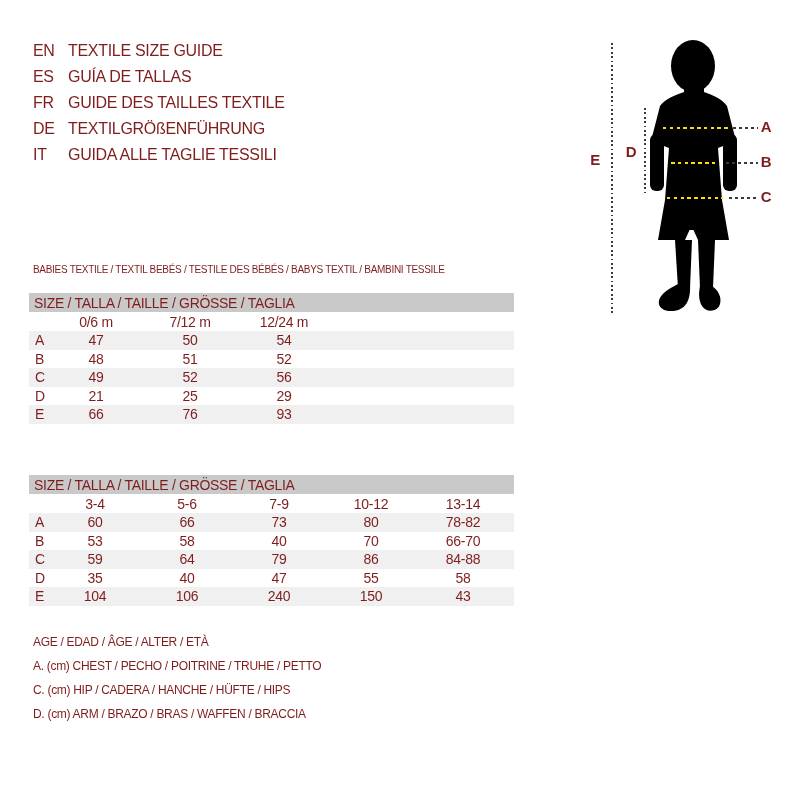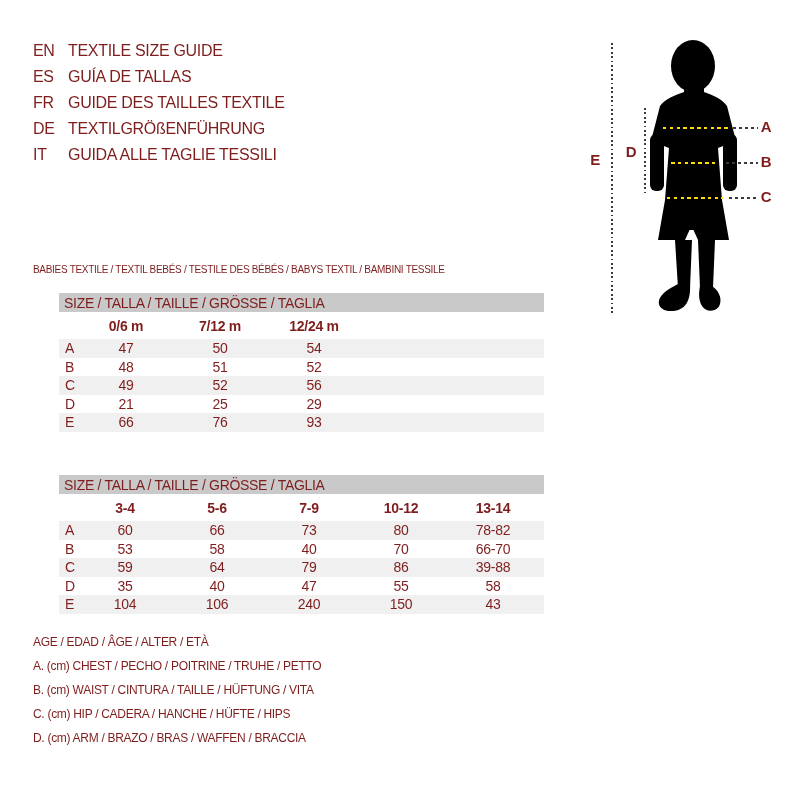--- a/index.html
+++ b/index.html
@@ -18,26 +18,26 @@
   .hdots-y{position:absolute;height:2px;
          background:repeating-linear-gradient(to right,#ffdd00 0 3.5px,transparent 3.5px 6.8px);z-index:3;}
   .hdots-k{position:absolute;height:2px;
          background:repeating-linear-gradient(to right,#3a3a3a 0 3px,transparent 3px 6px);z-index:3;}
   .mlabel{position:absolute;font-size:15px;font-weight:700;width:14px;text-align:center;line-height:16px;}
 
   
   .sec-title{position:absolute;left:33px;font-size:10px;font-weight:500;line-height:16px;white-space:nowrap;}
 
   
-  .tbl{position:absolute;left:29px;width:485px;font-size:14px;margin-left:30px;}
+  .tbl{position:absolute;left:29px;width:485px;font-size:14px;}
   .tbl-head{height:19px;background:#c9c9c9;display:flex;align-items:center;padding-left:5px;
             box-sizing:border-box;font-weight:500;}
   .grid-b{display:grid;grid-template-columns:20px repeat(3,94px);}
   .grid-c{display:grid;grid-template-columns:20px repeat(5,92px);}
-  .tbl-cols{height:27px;align-items:center;font-weight:700;}
+  .tbl-cols{height:19px;align-items:center;font-weight:400;}
   .tbl-row{height:18.5px;align-items:center;}
   .alt{background:#f0f0f0;}
   .cell{text-align:center;}
   .rlabel{padding-left:6px;}
 
   
   .legend{position:absolute;left:33px;top:630px;font-size:12px;line-height:24px;font-weight:500;}
 </style>
 </head>
 <body>
@@ -166,21 +166,21 @@
       <span class="cell">40</span>
       <span class="cell">70</span>
       <span class="cell">66-70</span>
     </div>
     <div class="grid-c tbl-row alt">
       <span class="rlabel">C</span>
       <span class="cell">59</span>
       <span class="cell">64</span>
       <span class="cell">79</span>
       <span class="cell">86</span>
-      <span class="cell">39-88</span>
+      <span class="cell">84-88</span>
     </div>
     <div class="grid-c tbl-row">
       <span class="rlabel">D</span>
       <span class="cell">35</span>
       <span class="cell">40</span>
       <span class="cell">47</span>
       <span class="cell">55</span>
       <span class="cell">58</span>
     </div>
     <div class="grid-c tbl-row alt">
@@ -189,18 +189,17 @@
       <span class="cell">106</span>
       <span class="cell">240</span>
       <span class="cell">150</span>
       <span class="cell">43</span>
     </div>
   </div>
 
   <div class="legend">
     <div>AGE / EDAD / ÂGE / ALTER / ETÀ</div>
     <div>A. (cm) CHEST / PECHO / POITRINE / TRUHE / PETTO</div>
-    <div>B. (cm) WAIST / CINTURA / TAILLE / HÜFTUNG / VITA</div>
     <div>C. (cm) HIP / CADERA / HANCHE / HÜFTE / HIPS</div>
     <div>D. (cm) ARM / BRAZO / BRAS / WAFFEN / BRACCIA</div>
   </div>
 
 </div>
 
 </body></html>

